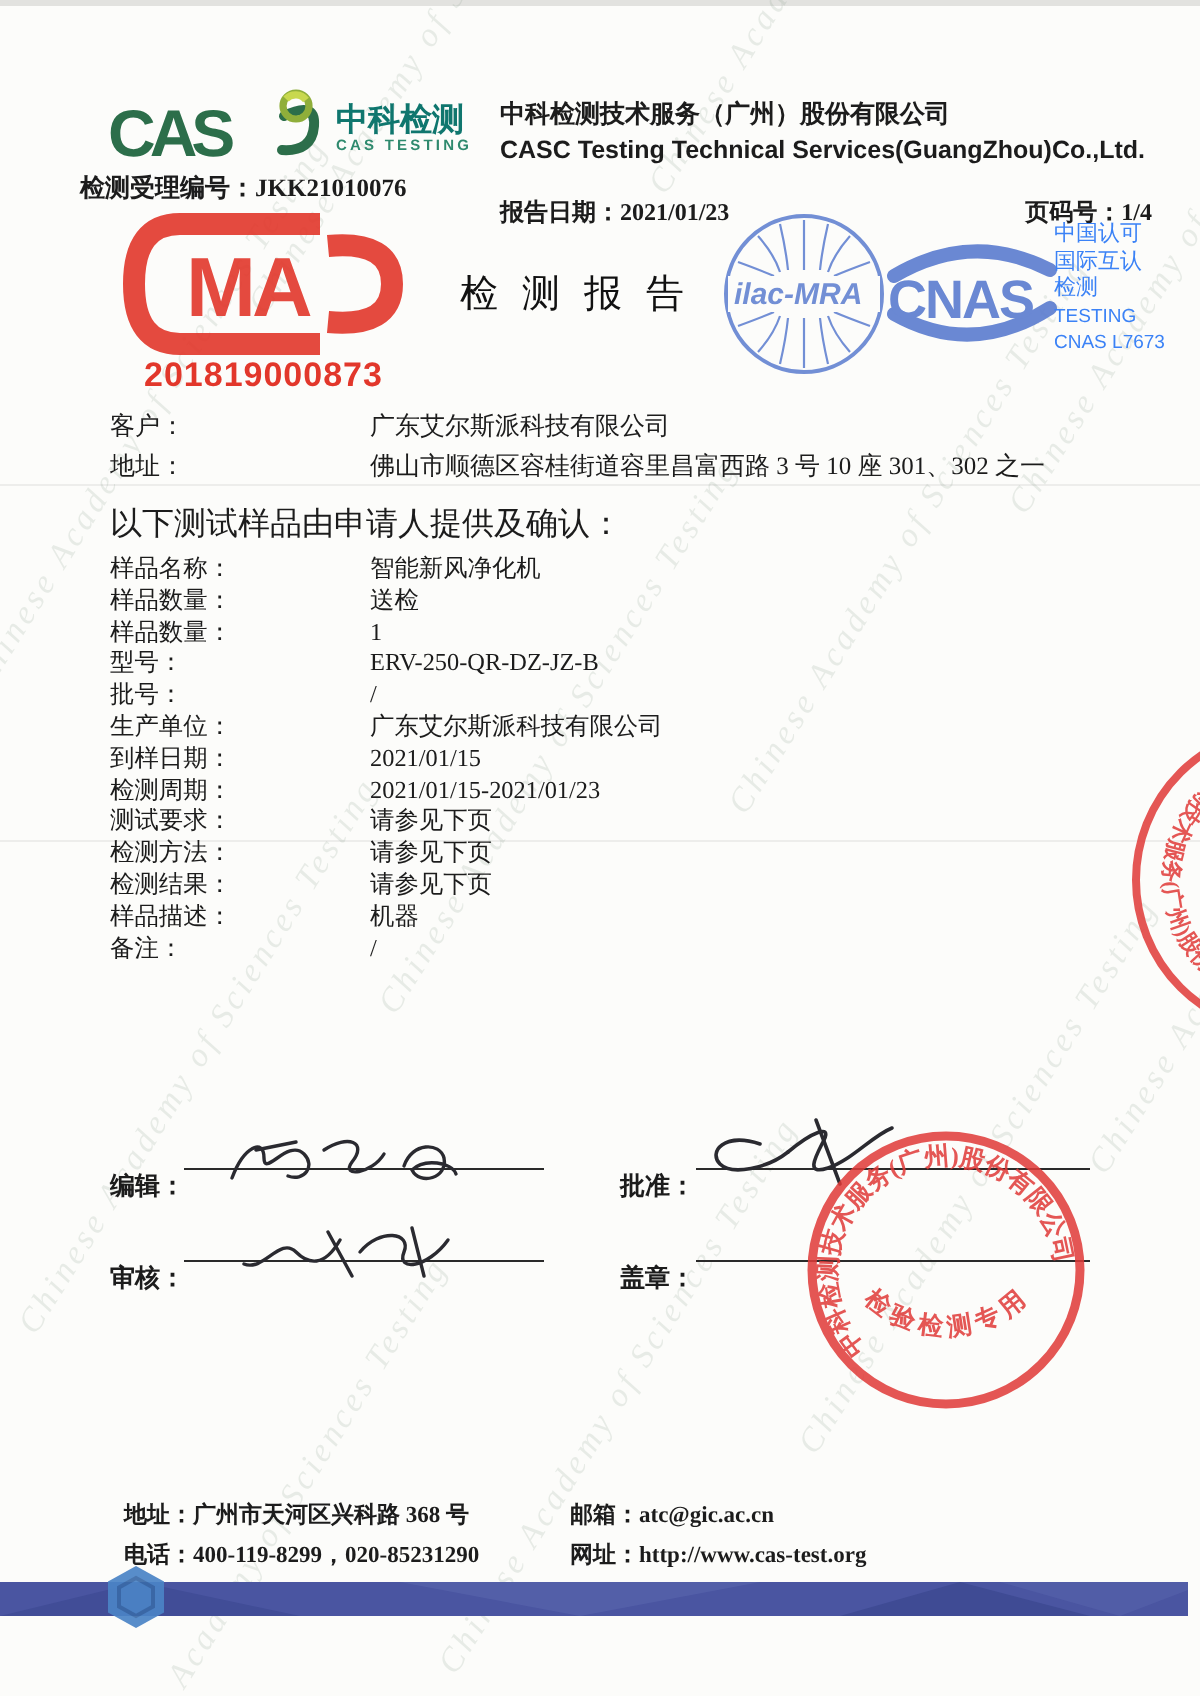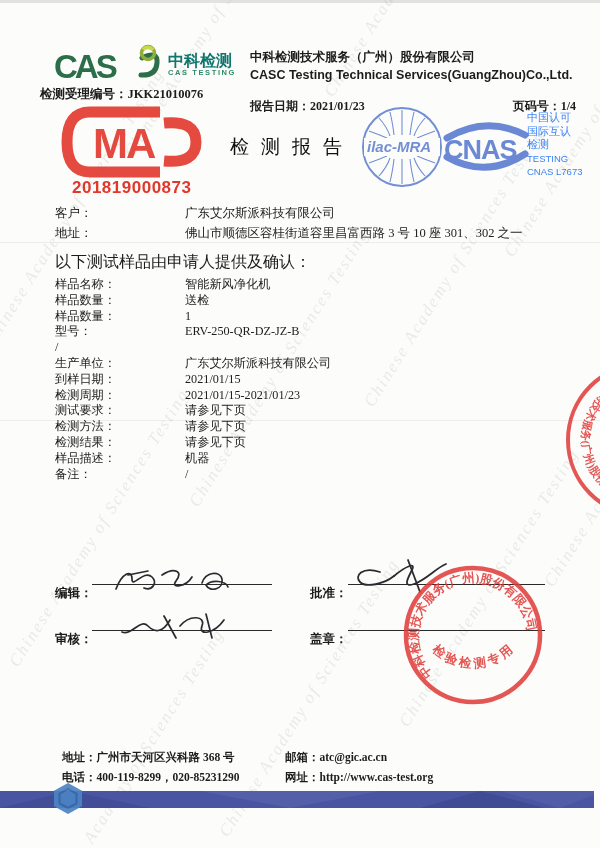--- a/index.html
+++ b/index.html
@@ -169,20 +169,21 @@
       </div>
     <div class="srow">
         <span class="lbl">样品数量：</span>
         <span>1</span>
       </div>
     <div class="srow">
         <span class="lbl">型号：</span>
         <span>ERV-250-QR-DZ-JZ-B</span>
       </div>
     <div class="srow">
+        <span class="lbl">批号：</span>
         <span>/</span>
       </div>
     <div class="srow">
         <span class="lbl">生产单位：</span>
         <span>广东艾尔斯派科技有限公司</span>
       </div>
     <div class="srow">
         <span class="lbl">到样日期：</span>
         <span>2021/01/15</span>
       </div>

